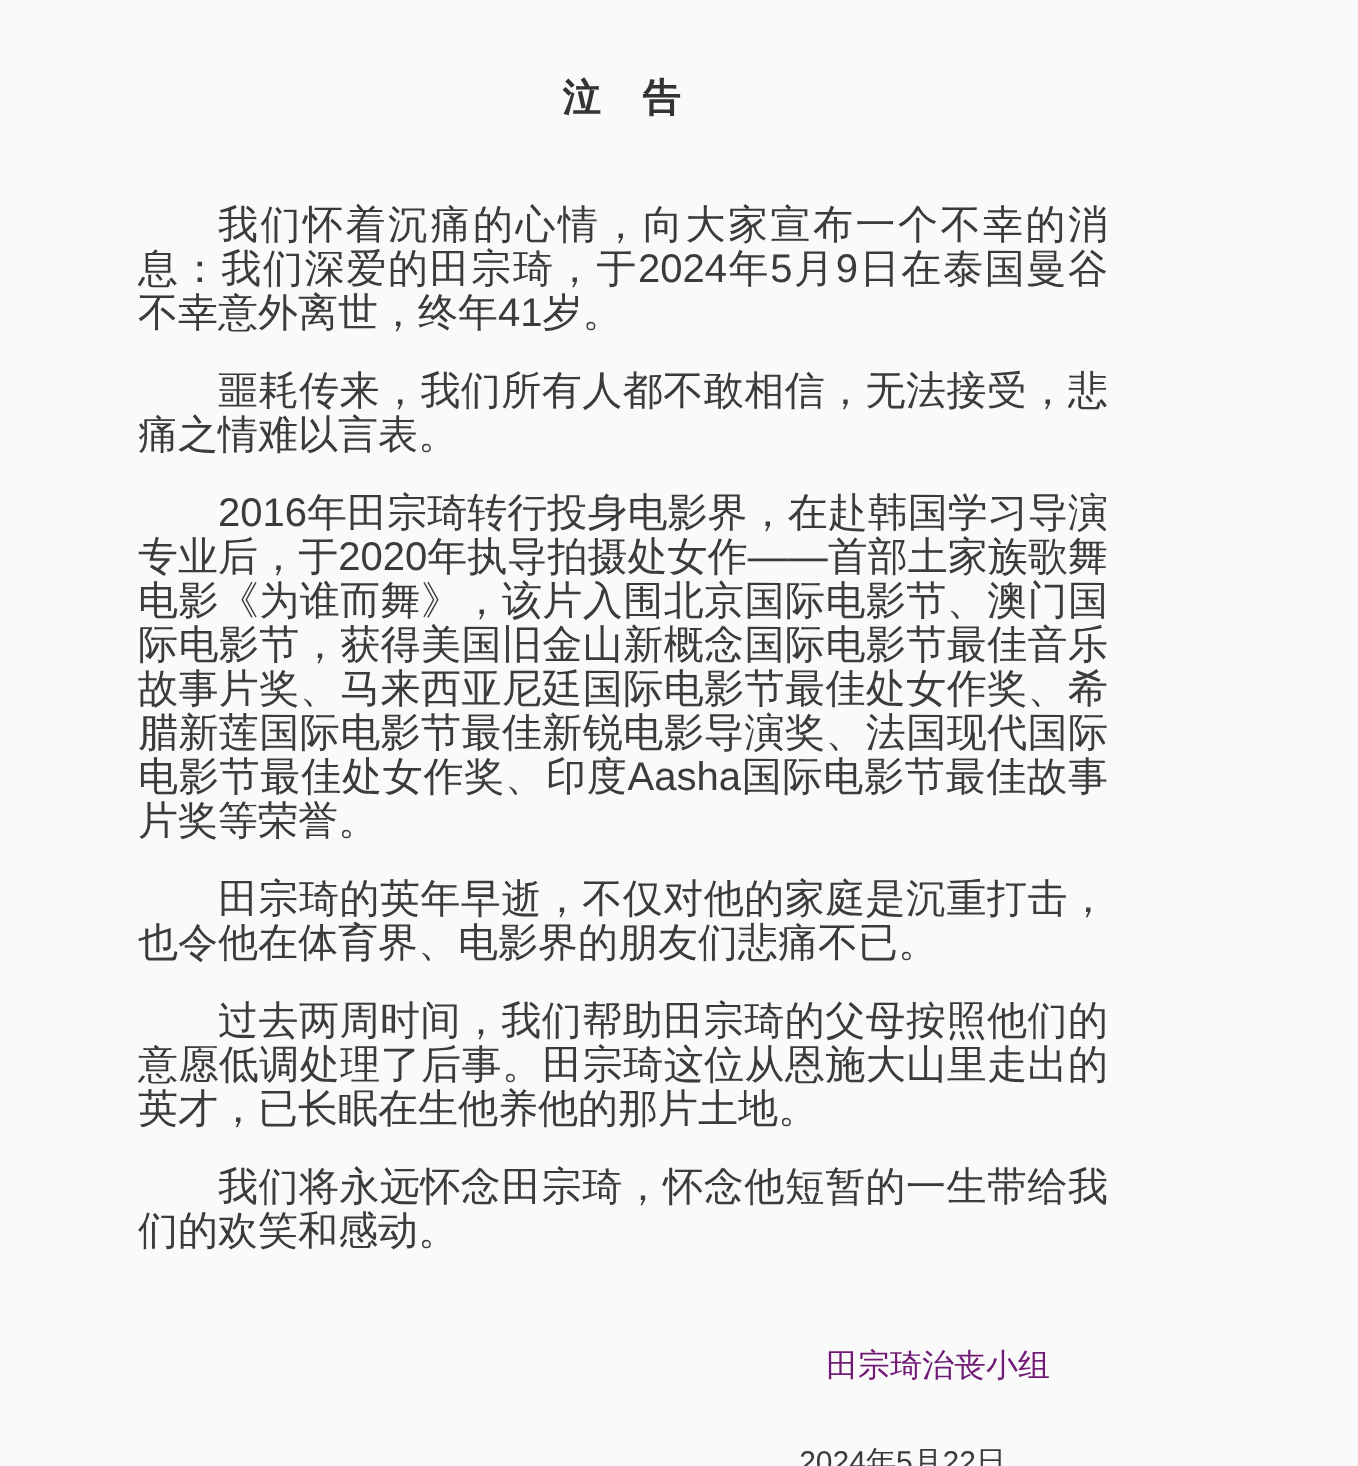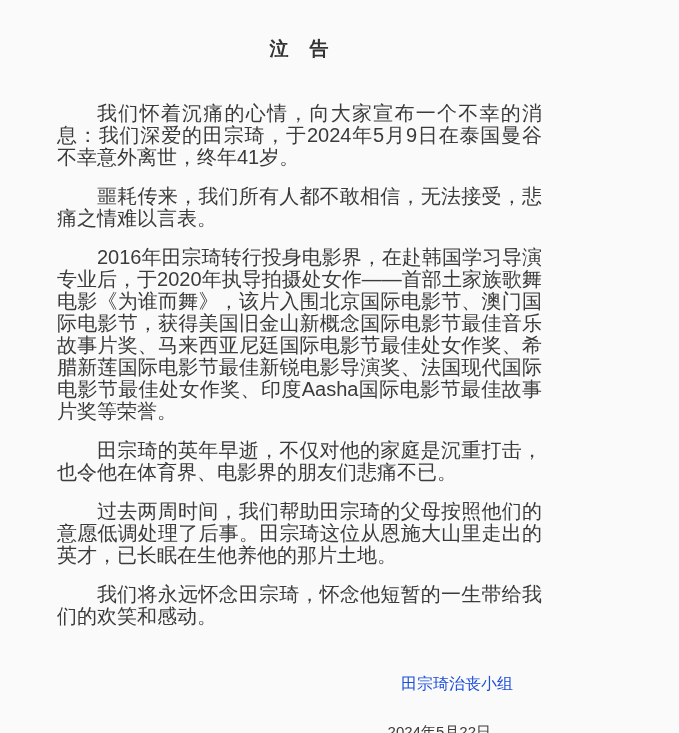--- a/index.html
+++ b/index.html
@@ -12,20 +12,21 @@
     background: #fafafa;
     overflow: hidden;
     font-family: "Liberation Sans", "DejaVu Sans", sans-serif;
     color: #3b3b3b;
   }
   .doc {
     padding: 36px 58px 0 57px;
     box-sizing: border-box;
     width: 600px;
     height: 733px;
+    margin-left: 12px;
   }
   .title {
     text-align: center;
     font-size: 19px;
     font-weight: bold;
     color: #333333;
     margin: 0 0 40px 0;
     letter-spacing: 1px;
   }
   .para {
@@ -38,21 +39,21 @@
     word-break: break-all;
   }
   .sig-block {
     margin-top: 46px;
     text-align: right;
   }
   .signature {
     font-size: 16px;
     line-height: 22px;
     padding-right: 29px;
-    color: #1d4ed8;
+    color: #701a75;
   }
   .date {
     font-size: 15px;
     line-height: 22px;
     margin-top: 26px;
     padding-right: 51px;
     color: #3b3b3b;
   }
 </style>
 </head>

